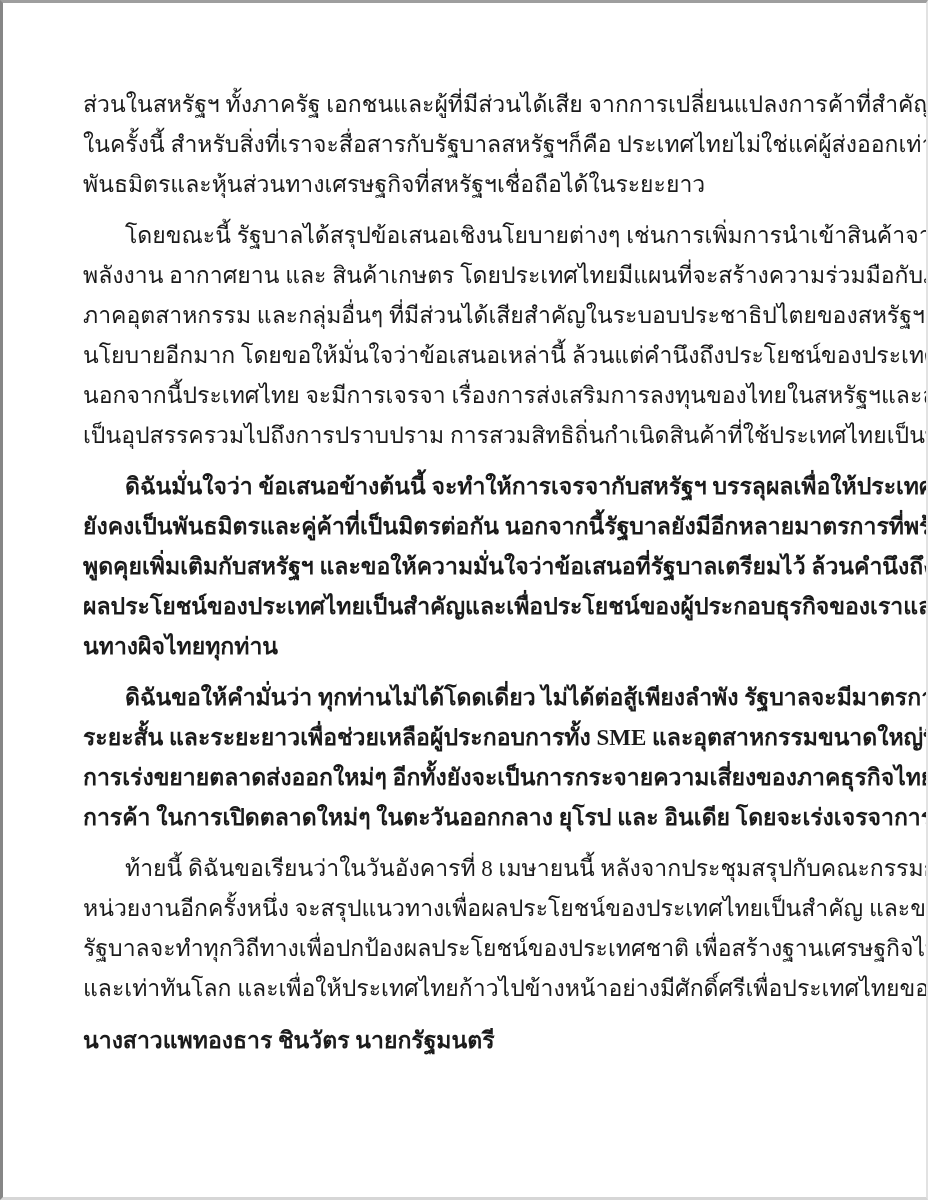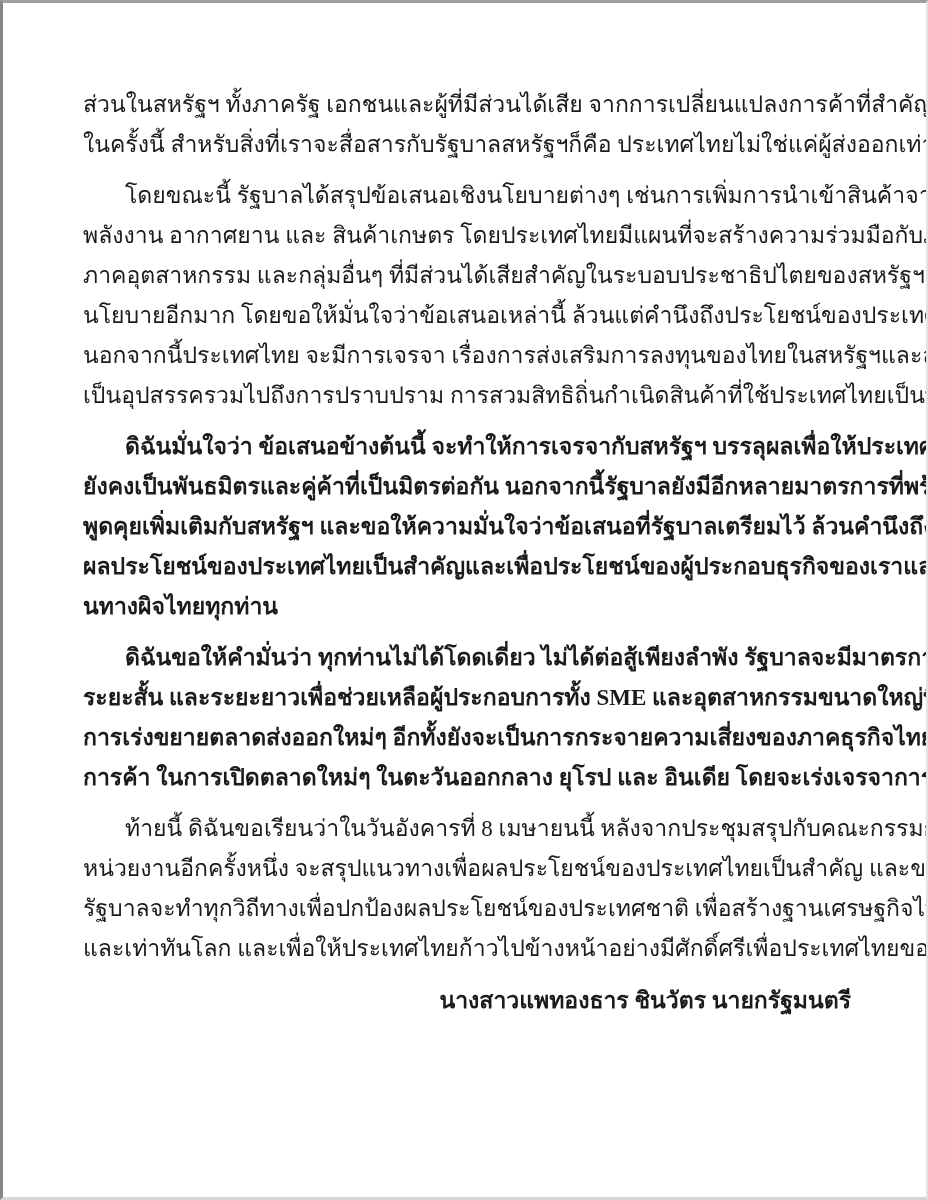--- a/index.html
+++ b/index.html
@@ -40,33 +40,34 @@
     white-space: nowrap;
     overflow: visible;
   }
   .para.indented .line:first-child {
     padding-left: 42px;
   }
   .signature {
     margin-top: 12px;
     height: 40px;
     line-height: 40px;
-    text-align: right;
+    text-align: left;
     font-weight: 700;
   }
 </style>
 </head>
 <body>
 
 <div class="page">
   <div class="content">
 
     <div class="para">
       <div class="line">ส่วนในสหรัฐฯ ทั้งภาครัฐ เอกชนและผู้ที่มีส่วนได้เสีย จากการเปลี่ยนแปลงการค้าที่สำคัญ ของรัฐบาลสหรัฐฯ</div>
       <div class="line">ในครั้งนี้ สำหรับสิ่งที่เราจะสื่อสารกับรัฐบาลสหรัฐฯก็คือ ประเทศไทยไม่ใช่แค่ผู้ส่งออกเท่านั้น แต่เราคือ</div>
+      <div class="line">พันธมิตรและหุ้นส่วนทางเศรษฐกิจที่สหรัฐฯเชื่อถือได้ในระยะยาว</div>
     </div>
 
     <div class="para indented">
       <div class="line">โดยขณะนี้ รัฐบาลได้สรุปข้อเสนอเชิงนโยบายต่างๆ เช่นการเพิ่มการนำเข้าสินค้าจากสหรัฐฯ ในด้าน</div>
       <div class="line">พลังงาน อากาศยาน และ สินค้าเกษตร โดยประเทศไทยมีแผนที่จะสร้างความร่วมมือกับภาคเกษตร</div>
       <div class="line">ภาคอุตสาหกรรม และกลุ่มอื่นๆ ที่มีส่วนได้เสียสำคัญในระบอบประชาธิปไตยของสหรัฐฯ ซึ่งมีรายละเอียดใน</div>
       <div class="line">นโยบายอีกมาก โดยขอให้มั่นใจว่าข้อเสนอเหล่านี้ ล้วนแต่คำนึงถึงประโยชน์ของประเทศไทยเหนือสิ่งอื่นใด</div>
       <div class="line">นอกจากนี้ประเทศไทย จะมีการเจรจา เรื่องการส่งเสริมการลงทุนของไทยในสหรัฐฯและลดเงื่อนไขการนำเข้าที่</div>
       <div class="line">เป็นอุปสรรครวมไปถึงการปราบปราม การสวมสิทธิถิ่นกำเนิดสินค้าที่ใช้ประเทศไทยเป็นทางผ่านไปยังสหรัฐฯ</div>
     </div>

